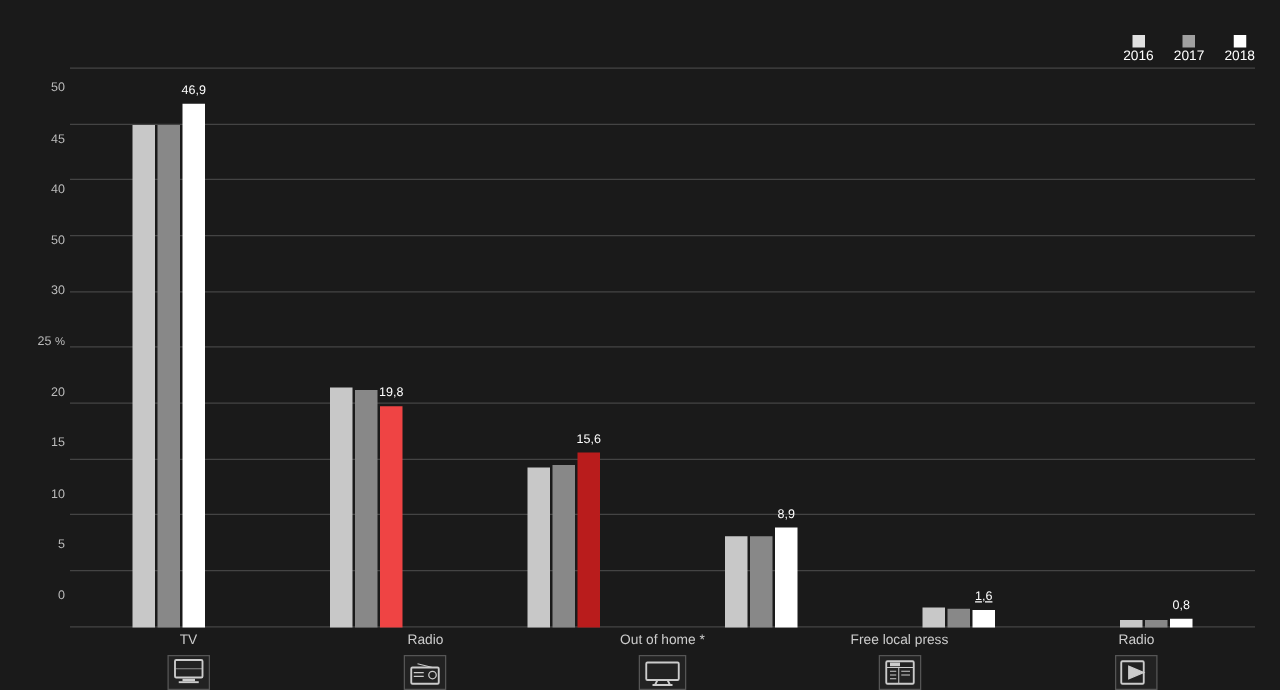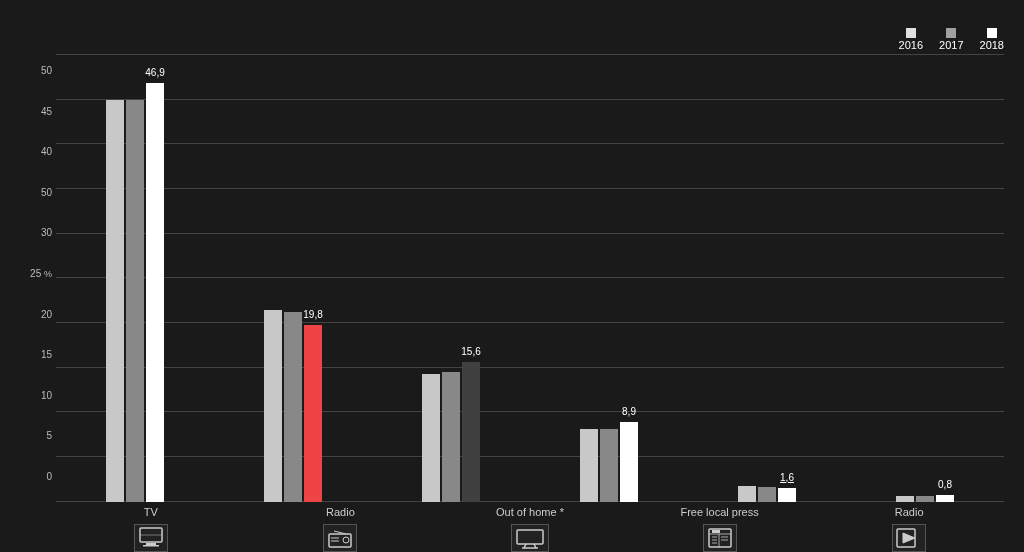--- a/index.html
+++ b/index.html
@@ -235,21 +235,21 @@
             </div>
             <div class="category-group">
               <div class="bars-wrapper" style="width: 100%; height: 100%; position: relative;">
                 <div class="bar" style="height: 100%; position: relative; width: 18px;">
                   <div class="bar-fill" style="height: 28.6%; background: rgb(200, 200, 200); bottom: 0px; position: absolute; width: 100%;"></div>
                 </div>
                 <div class="bar" style="height: 100%; position: relative; width: 18px;">
                   <div class="bar-fill" style="height: 29%; background: rgb(136, 136, 136); bottom: 0px; position: absolute; width: 100%;"></div>
                 </div>
                 <div class="bar" style="height: 100%; position: relative; width: 18px;">
-                  <div class="bar-fill" style="height: 31.2%; background: #404040; bottom: 0px; position: absolute; width: 100%;">
+                  <div class="bar-fill" style="height: 31.2%; background: #b91c1c; bottom: 0px; position: absolute; width: 100%;">
                     <div class="bar-label" style="position: absolute; top: -16px; left: 50%; transform: translateX(-50%); font-size: 10px; color: rgb(255, 255, 255); white-space: nowrap;">15,6</div>
                   </div>
                 </div>
               </div>
             </div>
             <div class="category-group">
               <div class="bars-wrapper" style="width: 100%; height: 100%; position: relative;">
                 <div class="bar" style="height: 100%; position: relative; width: 18px;">
                   <div class="bar-fill" style="height: 16.4%; background: rgb(200, 200, 200); bottom: 0px; position: absolute; width: 100%;"></div>
                 </div>

